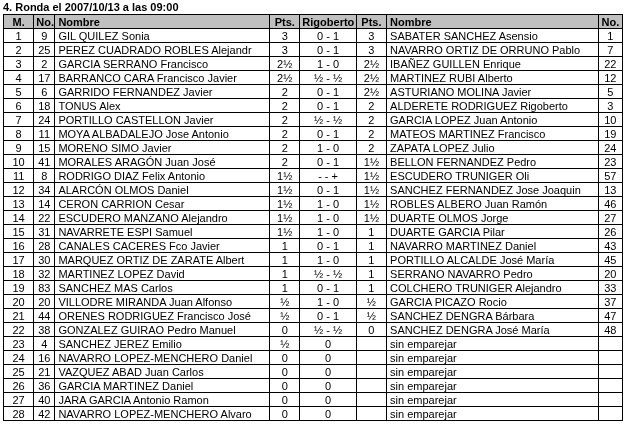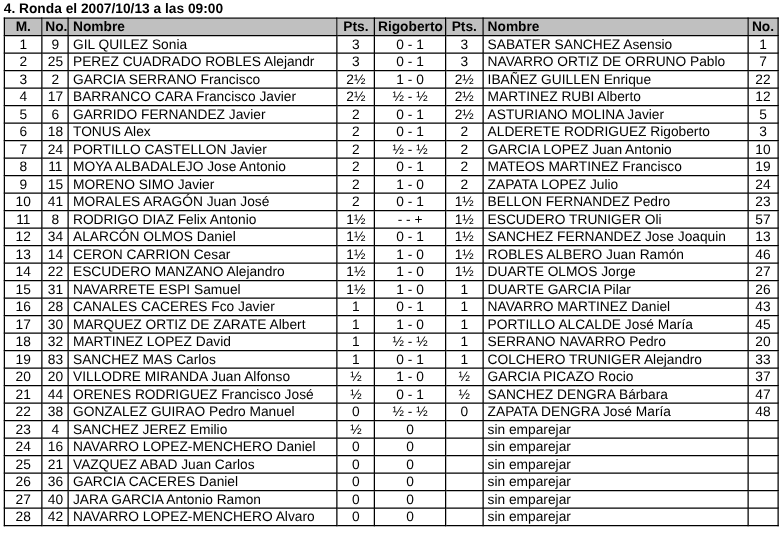--- a/index.html
+++ b/index.html
@@ -286,21 +286,21 @@
         <td class="al">SANCHEZ DENGRA Bárbara</td>
         <td>47</td>
       </tr>
       <tr>
         <td>22</td>
         <td>38</td>
         <td class="al">GONZALEZ GUIRAO Pedro Manuel</td>
         <td>0</td>
         <td>½ - ½</td>
         <td>0</td>
-        <td class="al">ZAPATA DENGRA José María</td>
+        <td class="al">SANCHEZ DENGRA José María</td>
         <td>48</td>
       </tr>
       <tr>
         <td>23</td>
         <td>4</td>
         <td class="al">SANCHEZ JEREZ Emilio</td>
         <td>½</td>
         <td>0</td>
         <td></td>
         <td class="al">sin emparejar</td>
@@ -322,21 +322,21 @@
         <td class="al">VAZQUEZ ABAD Juan Carlos</td>
         <td>0</td>
         <td>0</td>
         <td></td>
         <td class="al">sin emparejar</td>
         <td></td>
       </tr>
       <tr>
         <td>26</td>
         <td>36</td>
-        <td class="al">GARCIA CACERES Daniel</td>
+        <td class="al">GARCIA MARTINEZ Daniel</td>
         <td>0</td>
         <td>0</td>
         <td></td>
         <td class="al">sin emparejar</td>
         <td></td>
       </tr>
       <tr>
         <td>27</td>
         <td>40</td>
         <td class="al">JARA GARCIA Antonio Ramon</td>

